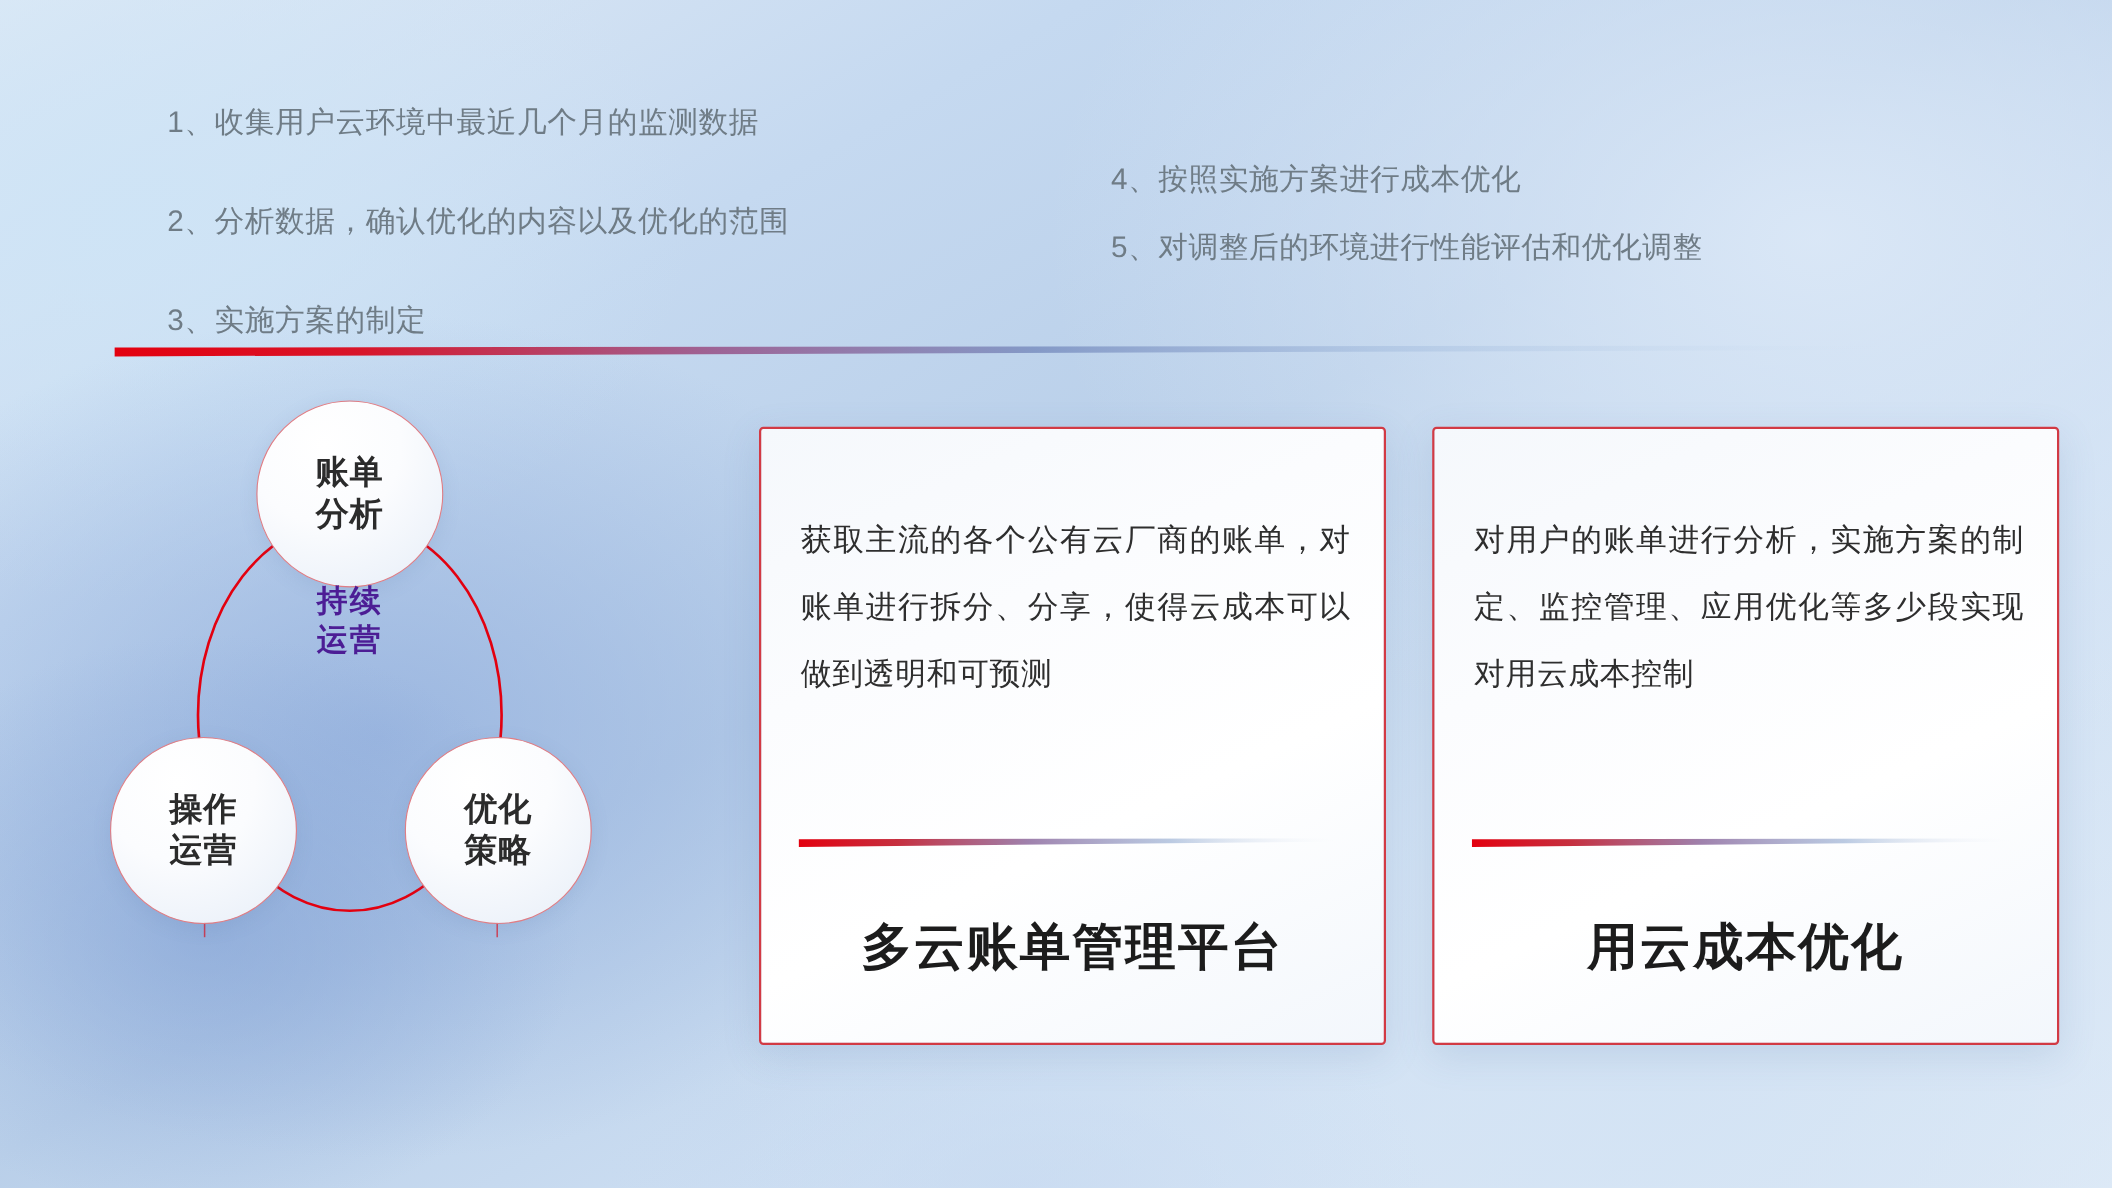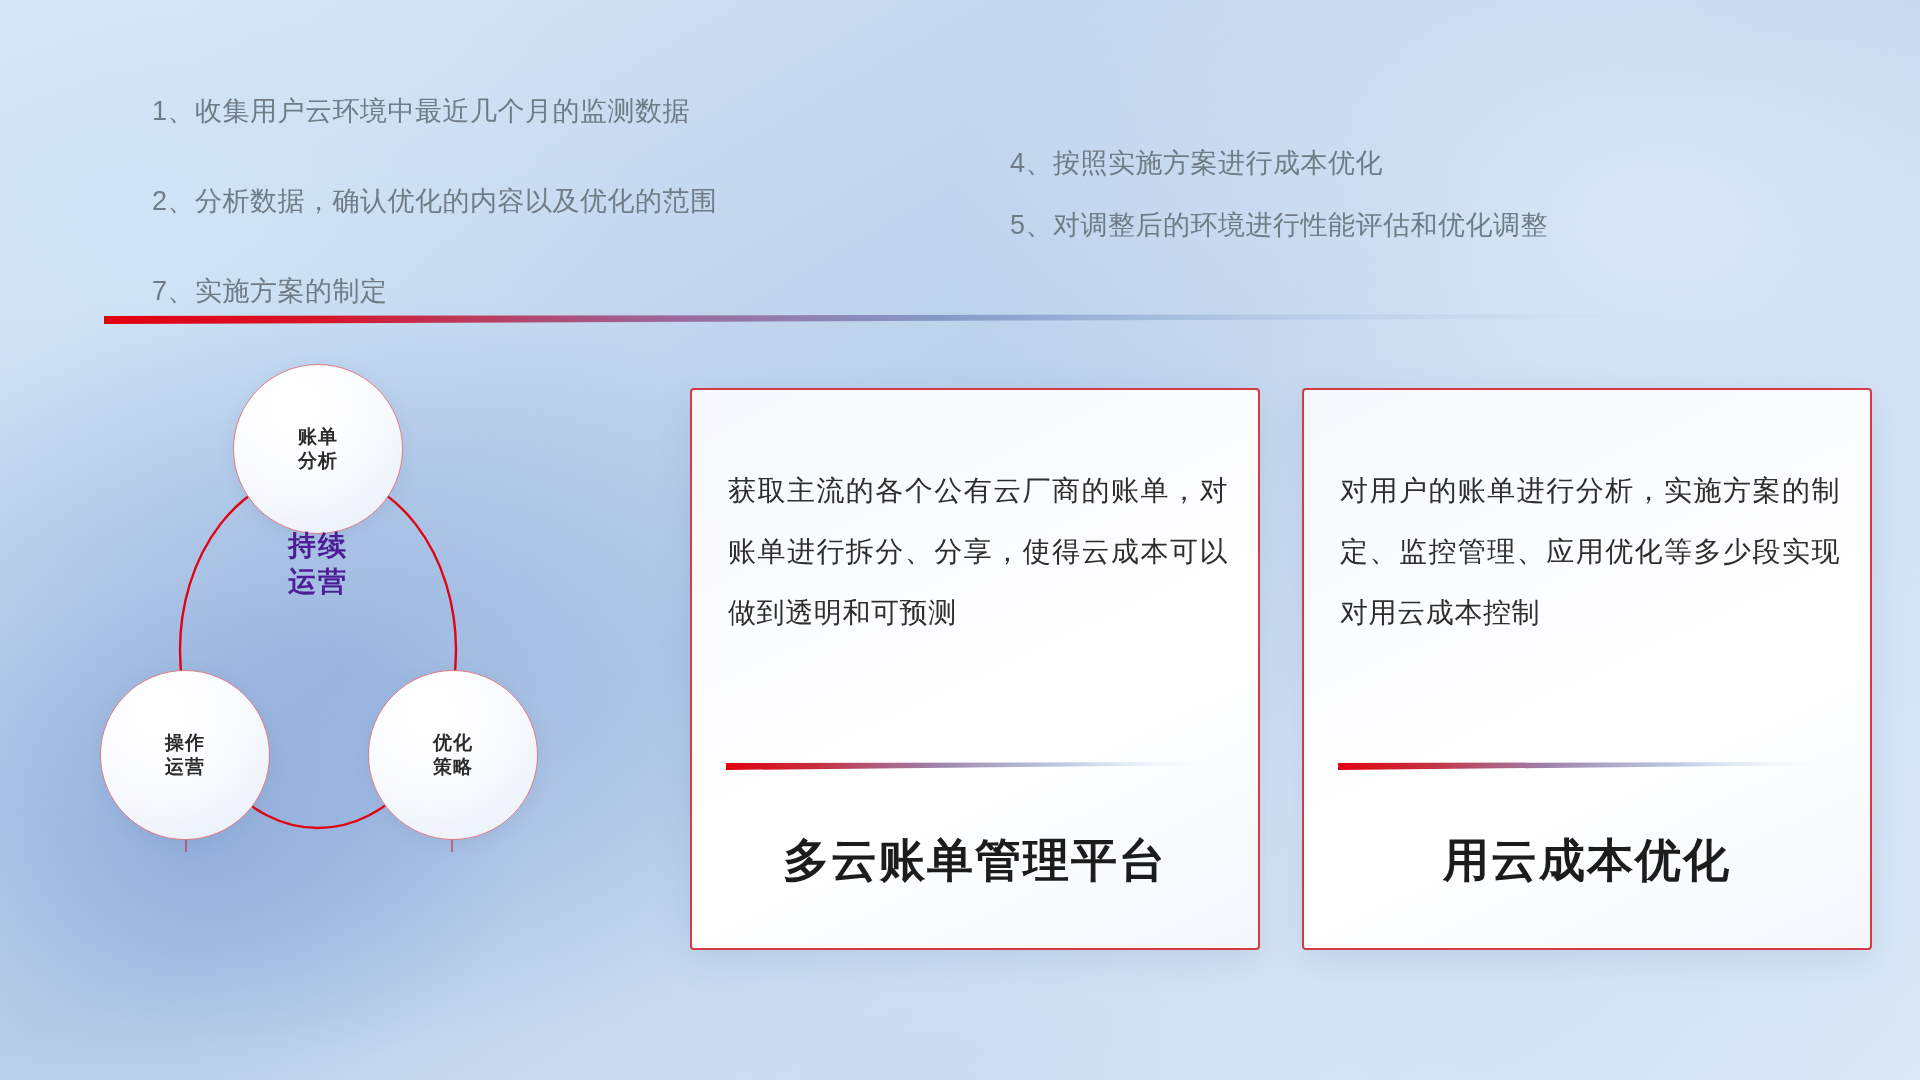--- a/index.html
+++ b/index.html
@@ -79,21 +79,21 @@
   .lobe {
     position: absolute;
     border-radius: 50%;
     border: 1.6px solid #d7ananan;
     display: flex;
     align-items: center;
     justify-content: center;
     text-align: center;
   }
   .lobe-label {
-    font-size: 19px;
+    font-size: 30px;
     font-weight: bold;
     color: #2b2b2b;
     line-height: 1.28;
     letter-spacing: 1px;
     z-index: 4;
     position: relative;
   }
   #lobe-bill {
     left: 143px; top: 4px;
     width: 168px; height: 168px;
@@ -181,21 +181,21 @@
 </head>
 <body>
 
 <div id="bg-root"></div>
 
 <div id="bullet-area">
 
   <div class="bullet-col" id="bullet-col-left">
     <div class="bullet-line">1、收集用户云环境中最近几个月的监测数据</div>
     <div class="bullet-line">2、分析数据，确认优化的内容以及优化的范围</div>
-    <div class="bullet-line">7、实施方案的制定</div>
+    <div class="bullet-line">3、实施方案的制定</div>
   </div>
 
   <div class="bullet-col" id="bullet-col-right">
     <div class="bullet-line">4、按照实施方案进行成本优化</div>
     <div class="bullet-line">5、对调整后的环境进行性能评估和优化调整</div>
   </div>
 
 </div>
 
 <svg id="divider" viewBox="0 0 1610 11" preserveAspectRatio="none">

